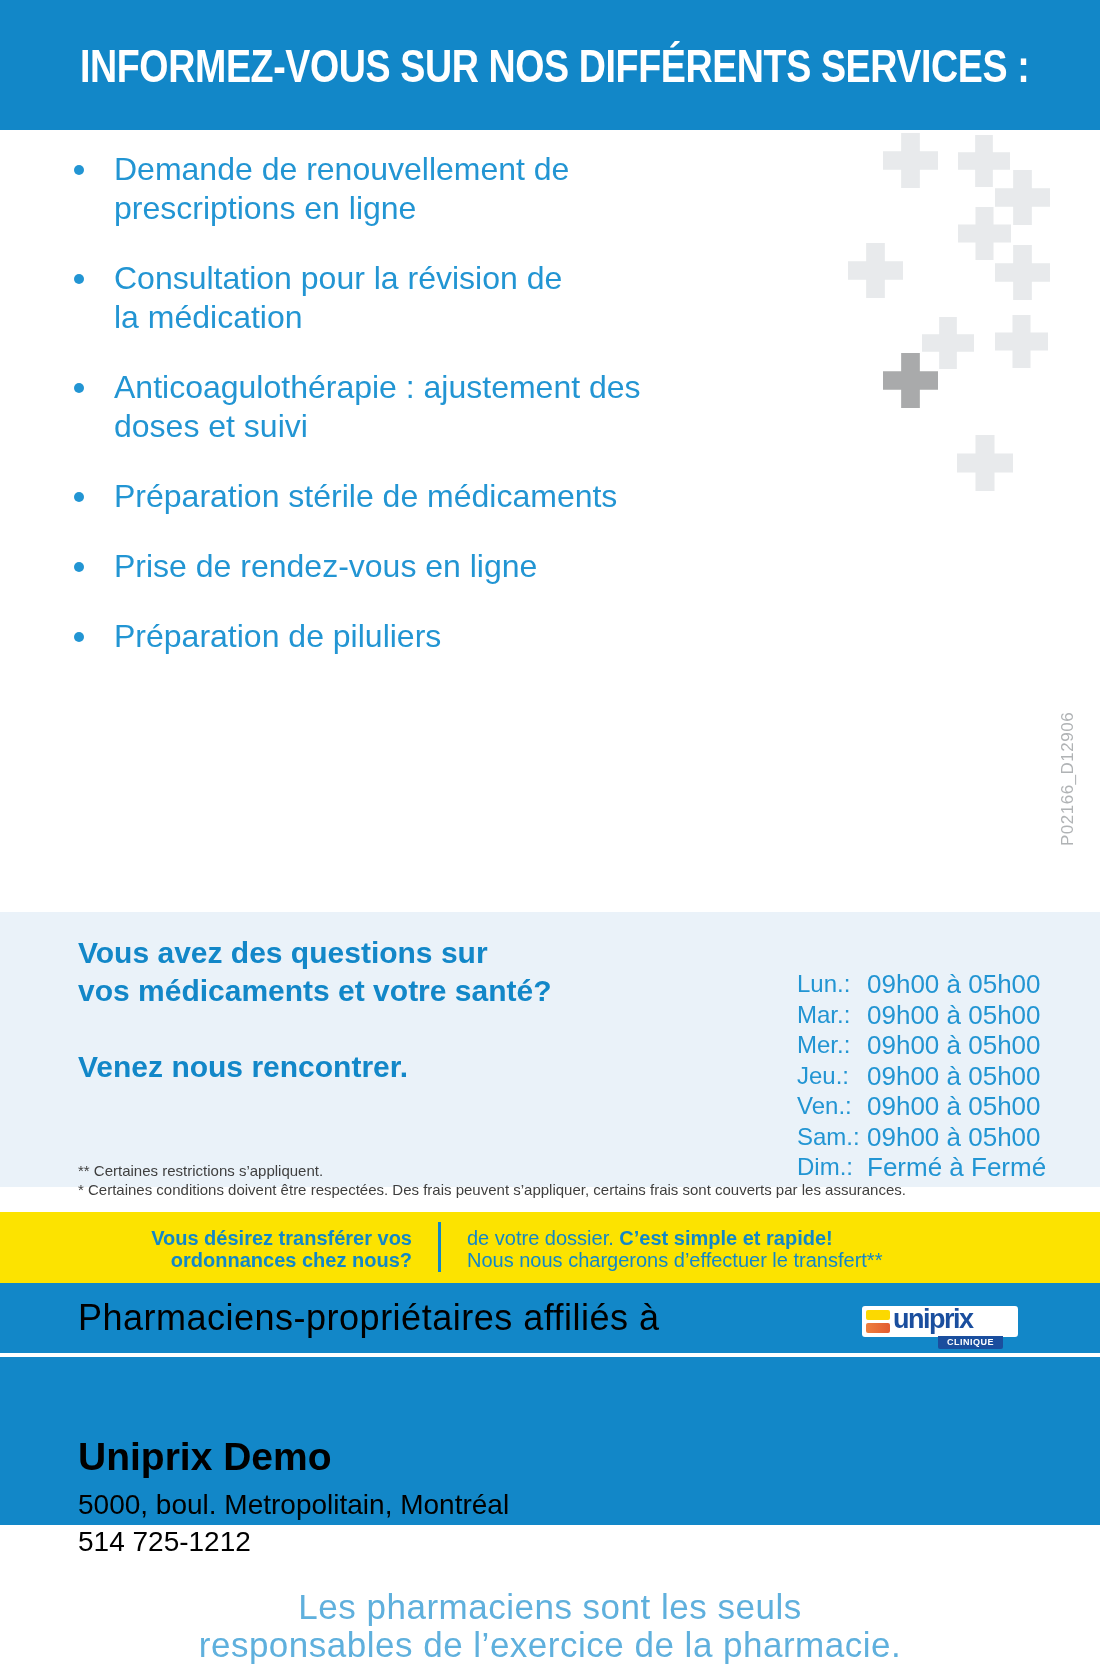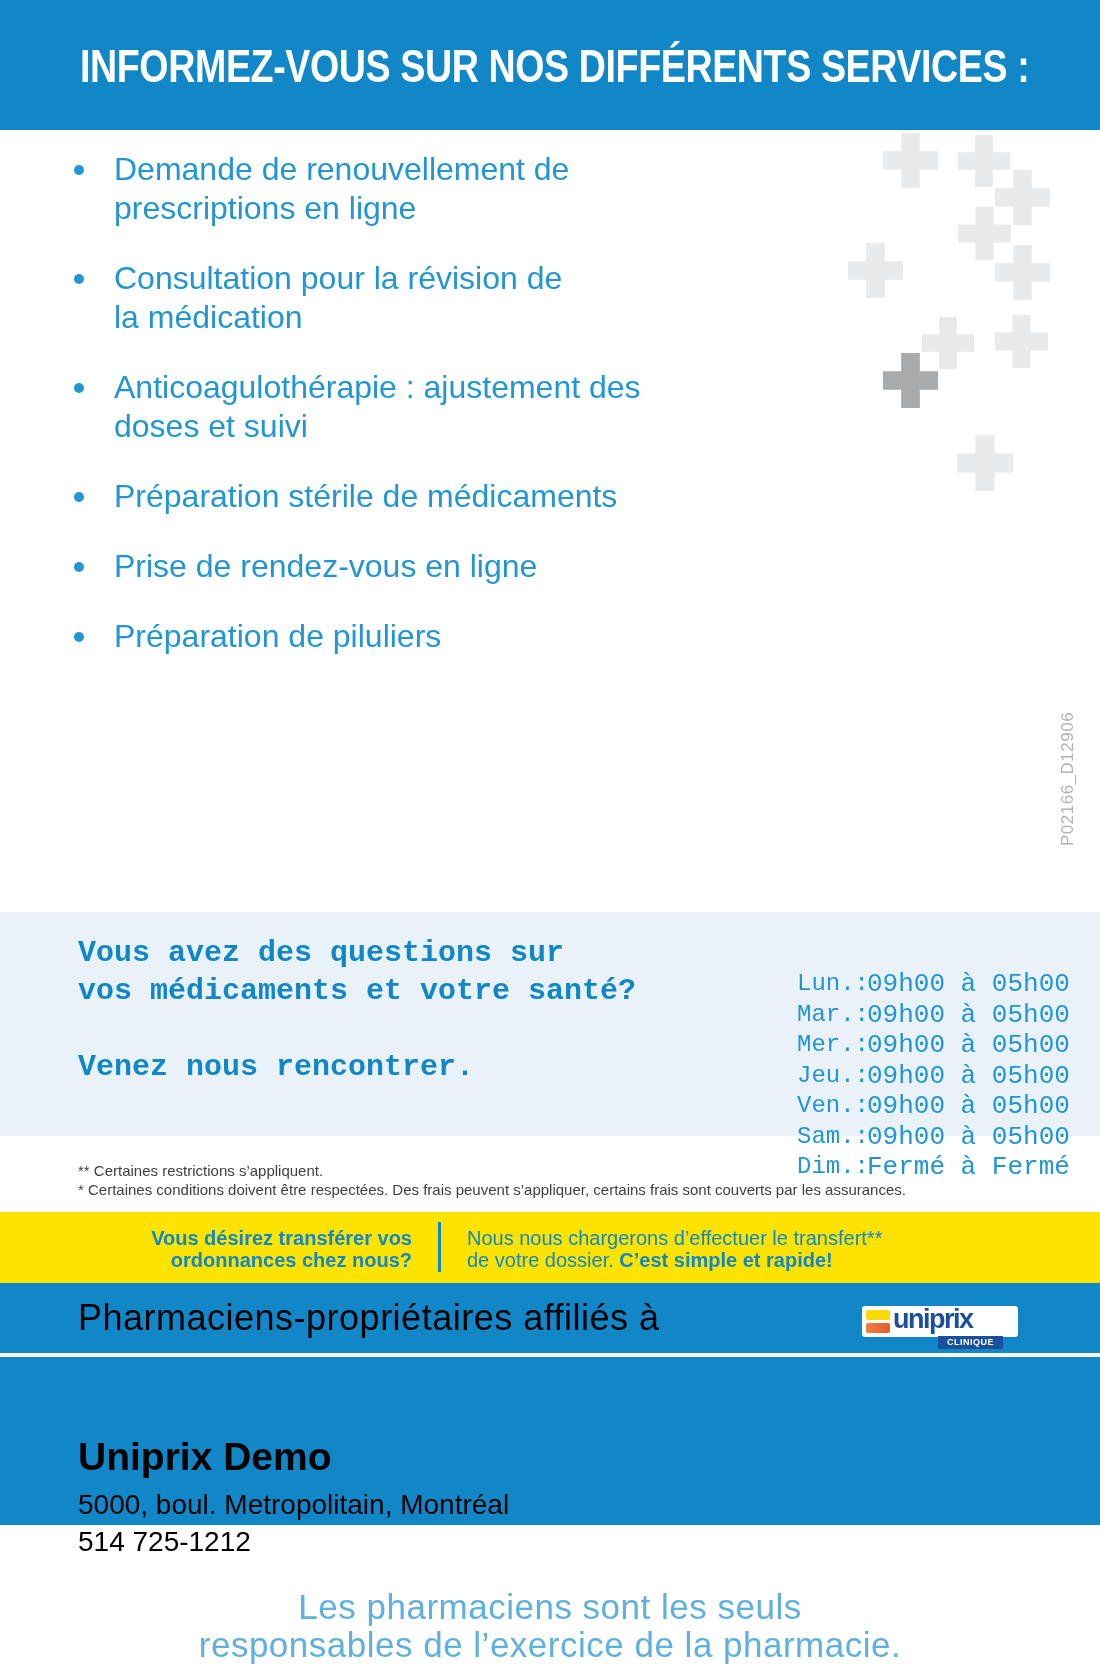--- a/index.html
+++ b/index.html
@@ -32,21 +32,21 @@
 
   
   .cross{position:absolute;background:var(--cross-light);
     clip-path:polygon(33% 0,67% 0,67% 33%,100% 33%,100% 67%,67% 67%,67% 100%,33% 100%,33% 67%,0 67%,0 33%,33% 33%);}
   .cross.dark{background:var(--cross-dark);}
 
   
   .print-code{position:absolute;left:1058px;top:716px;height:130px;writing-mode:vertical-rl;transform:rotate(180deg);color:var(--code-gray);font-size:17px;letter-spacing:0.5px;}
 
   
-  .info-panel{position:absolute;left:0;top:912px;width:1100px;height:224px;background:var(--panel-bg);font-family:Liberation Mono, monospace;}
+  .info-panel{position:absolute;left:0;top:912px;width:1100px;height:275px;background:var(--panel-bg);}
   .info-panel .q1{position:absolute;left:78px;top:24px;color:var(--primary-blue);font-size:30px;font-weight:bold;}
   .info-panel .q2{position:absolute;left:78px;top:62px;color:var(--primary-blue);font-size:30px;font-weight:bold;}
   .info-panel .cta{position:absolute;left:78px;top:138px;color:var(--primary-blue);font-size:30px;font-weight:bold;}
   .hours{position:absolute;left:797px;top:18px;}
   .hours .row{display:flex;align-items:baseline;height:30.5px;}
   .hours .day{display:inline-block;width:58px;color:var(--text-blue);font-size:24px;margin-top:40px;}
   .hours .time{display:inline-block;margin-left:12px;color:var(--text-blue);font-size:26px;position:relative;top:1px;}
 
   
   .footnotes{position:absolute;left:78px;top:1161px;color:var(--footnote-gray);font-size:15px;line-height:19px;width:960px;}
@@ -177,22 +177,22 @@
     <div>* Certaines conditions doivent être respectées. Des frais peuvent s’appliquer, certains frais sont couverts par les assurances.</div>
   </div>
 
   <section class="transfer-band">
     <div class="t-left">
       <div>Vous désirez transférer vos</div>
       <div>ordonnances chez nous?</div>
     </div>
     <div class="t-divider"></div>
     <div class="t-right">
+      <div><span>de votre dossier. </span><b>C’est simple et rapide!</b></div>
       <div>Nous nous chargerons d’effectuer le transfert**</div>
-      <div><span>de votre dossier. </span><b>C’est simple et rapide!</b></div>
     </div>
   </section>
 
   <section class="affiliation-band">
     <div class="aff-label">Pharmaciens-propriétaires affiliés à</div>
     <div class="uniprix-logo">
       <div class="logo-box">
         <div class="logo-bars">
           <div class="bar bar-yellow"></div>
           <div class="bar bar-orange"></div>

